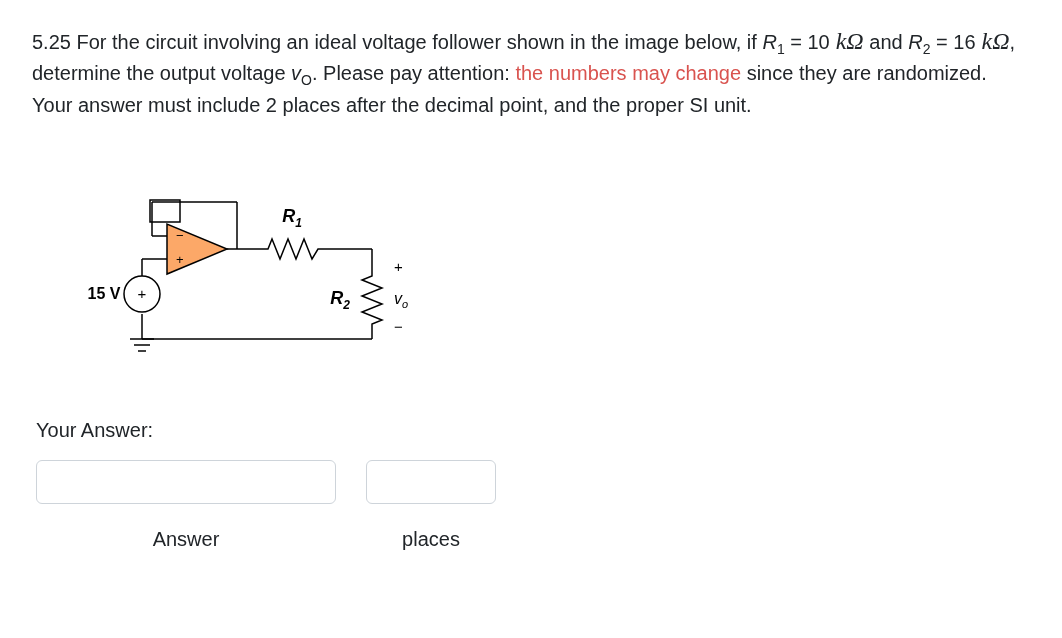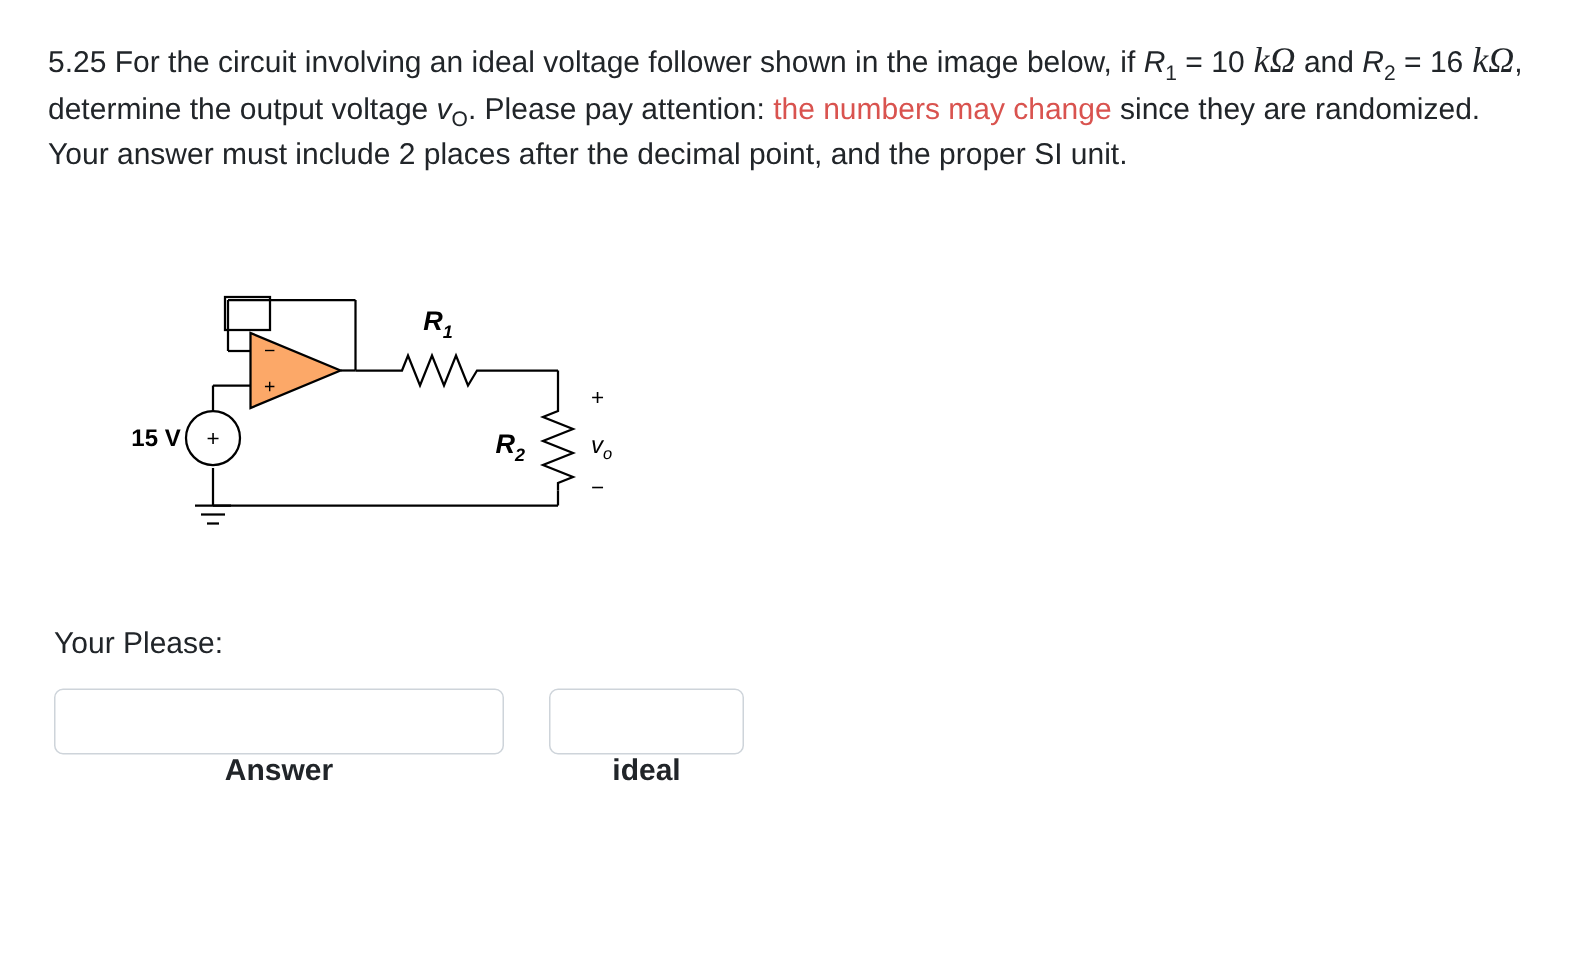--- a/index.html
+++ b/index.html
@@ -64,22 +64,21 @@
     border-radius: 6px;
     height: 44px;
     width: 130px;
     font-size: 18px;
     padding: 0 10px;
     box-sizing: border-box;
   }
   .answer-label {
     font-size: 20px;
     color: #212529;
-    margin-top: 0;
-    font-weight: bold;
+    margin-top: 24px;
   }
 </style>
 </head>
 <body>
 
 <div class="question-text">
   <span>5.25</span><span> For the circuit involving an ideal voltage follower shown in the image below, if </span><span class="var">R</span><span class="sub">1</span><span> = </span><span>10</span><span class="kohm"> kΩ</span><span> and  </span><span class="var">R</span><span class="sub">2</span><span> = </span><span>16</span><span class="kohm"> kΩ</span><span>, determine the output voltage </span><span class="var">v</span><span class="sub var">O</span><span>. Please pay attention: </span><span class="red">the numbers may change</span><span> since they are randomized. Your answer must include 2 places after the decimal point, and the proper SI unit.</span>
 </div>
 
 <div class="circuit-wrap">
@@ -122,24 +121,24 @@
 
     <line x1="300" y1="165" x2="300" y2="175" stroke="#000" stroke-width="1.5"></line>
     <line x1="300" y1="175" x2="70" y2="175" stroke="#000" stroke-width="1.5"></line>
 
     <text x="322" y="108" font-size="15">+</text>
     <text x="322" y="140" font-size="16" font-style="italic"><tspan>v</tspan><tspan font-size="11" dy="4">o</tspan></text>
     <text x="322" y="168" font-size="15">−</text>
   </svg>
 </div>
 
-<div class="your-answer">Your Please:</div>
+<div class="your-answer">Your Answer:</div>
 
 <div class="answer-row">
   <div class="answer-block">
     <input type="text" class="answer-input" style="">
     <div class="answer-label">Answer</div>
   </div>
   <div class="answer-block">
     <input type="text" class="units-input" style="">
-    <div class="answer-label">ideal</div>
+    <div class="answer-label">places</div>
   </div>
 </div>
 
 </body></html>

